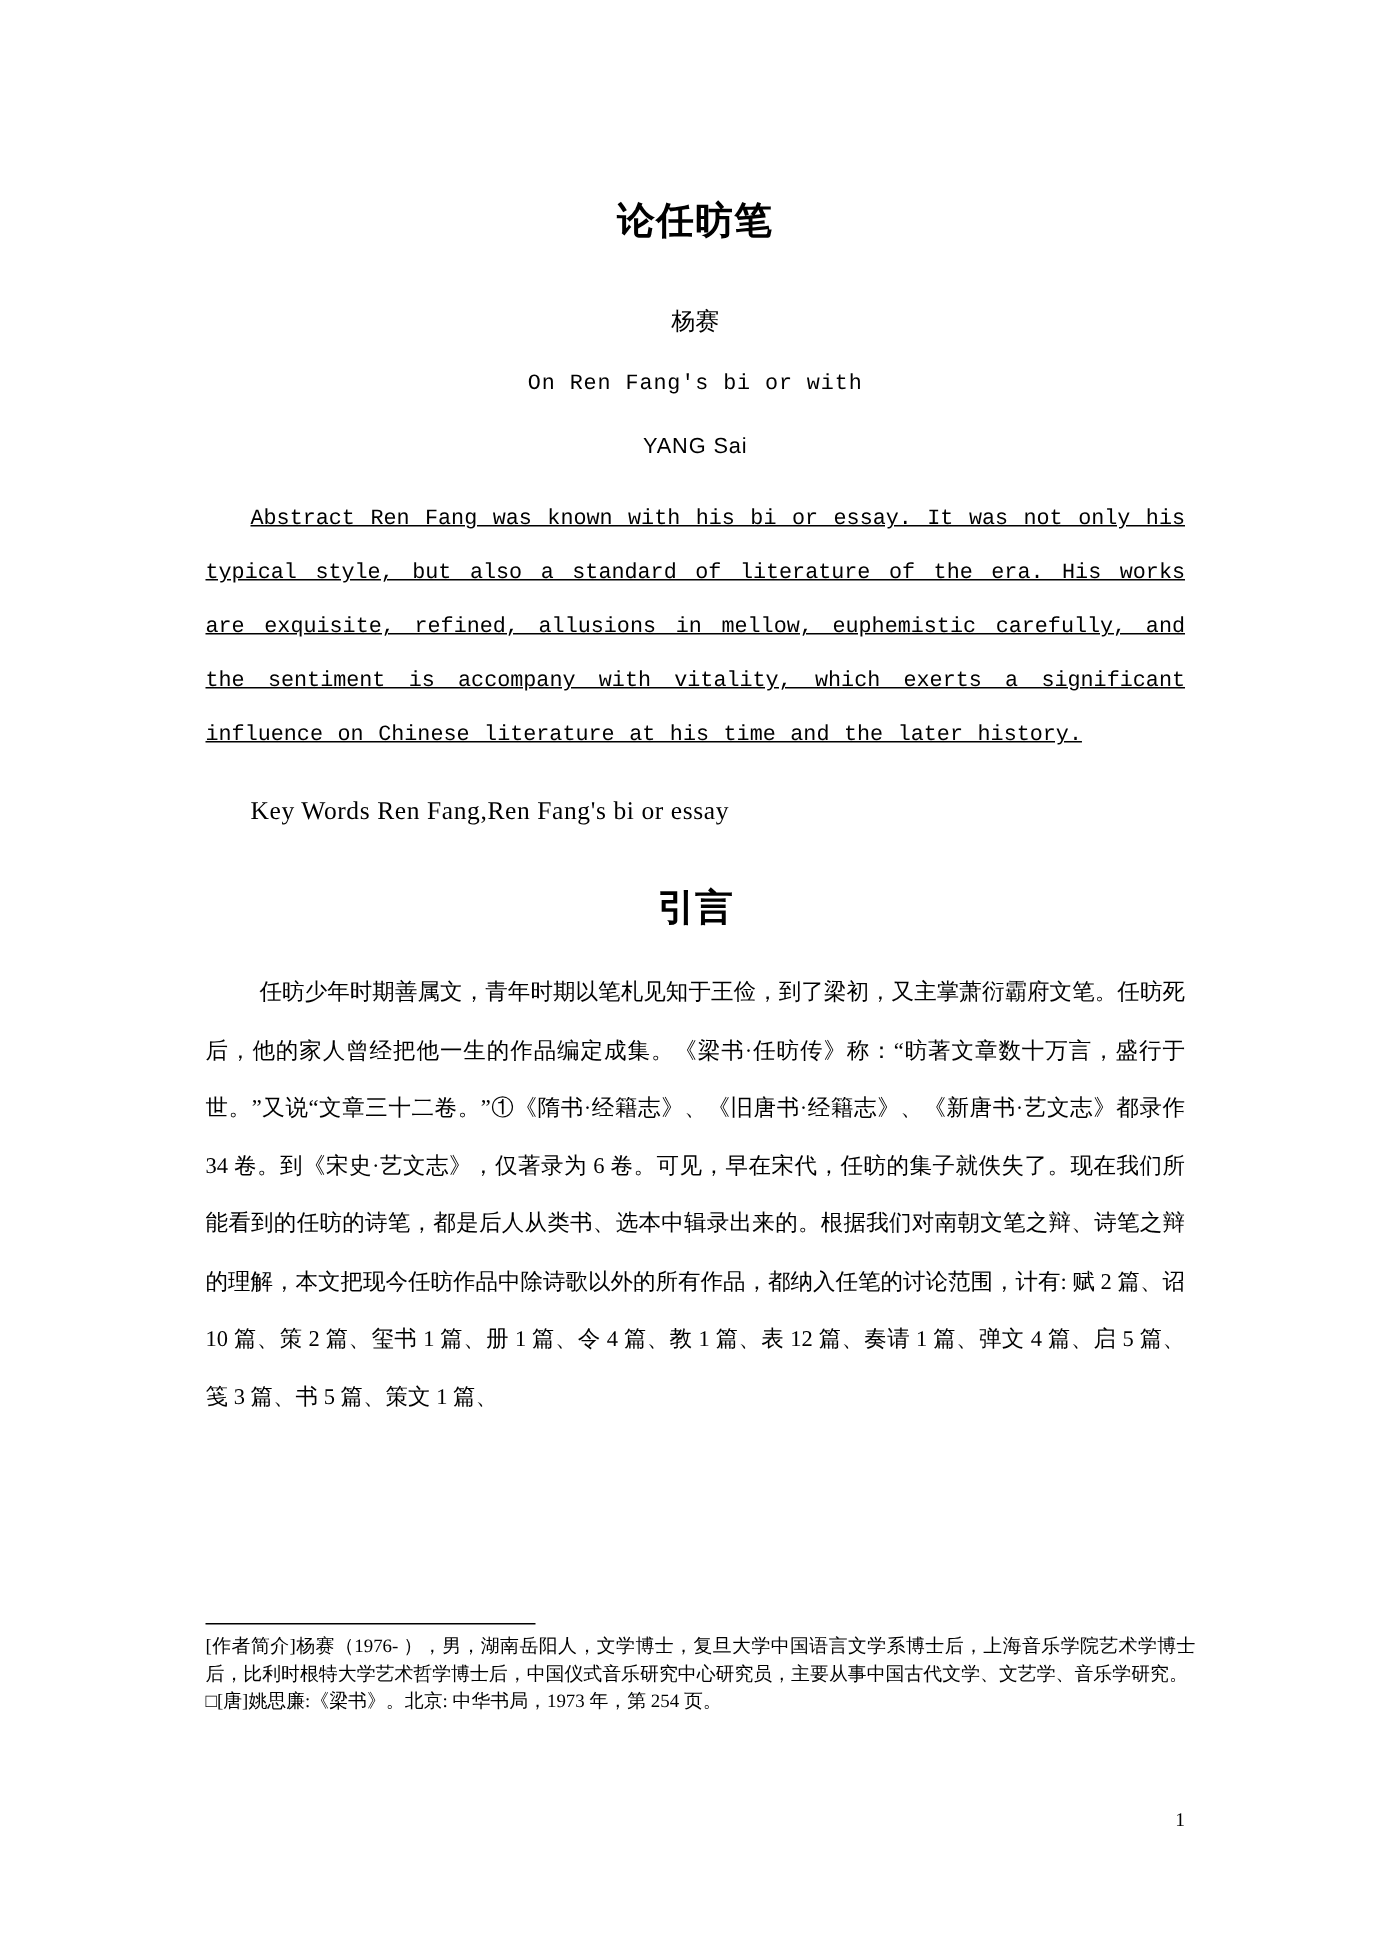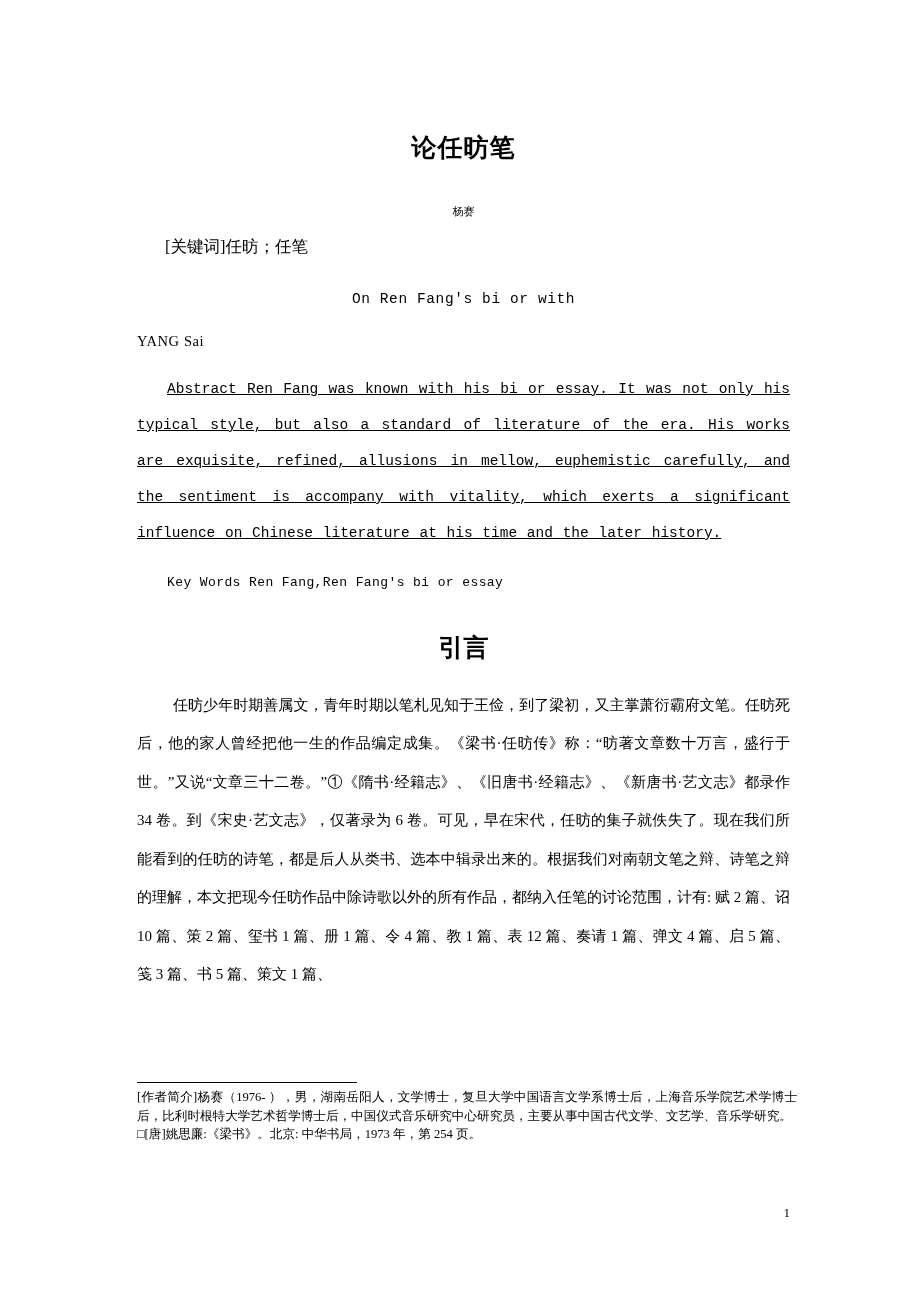--- a/index.html
+++ b/index.html
@@ -36,21 +36,21 @@
     font-weight: bold;
     letter-spacing: 1px;
     font-family: "Liberation Sans", "DejaVu Sans", sans-serif;
     line-height: 1.2;
   }
 
   
   .doc-author {
     margin-top: 42px;
     text-align: center;
-    font-size: 11px;
+    font-size: 16px;
     line-height: 1.4;
   }
 
   
   .cn-abstract {
     margin-top: 14px;
     font-size: 16.5px;
     line-height: 35px;
     text-align: justify;
     text-justify: inter-ideograph;
@@ -68,41 +68,42 @@
   .en-title {
     margin-top: 12px;
     text-align: center;
     font-family: "Liberation Mono", "DejaVu Sans Mono", monospace;
     font-size: 14.5px;
     line-height: 36px;
     letter-spacing: 0.6px;
   }
   .en-author {
     margin-top: 6px;
-    font-family: Liberation Serif, serif;
+    text-align: center;
+    font-family: Liberation Sans, sans-serif;
     font-size: 14.5px;
     line-height: 36px;
     letter-spacing: 0.6px;
   }
 
   
   .en-abstract {
     margin-top: 12px;
     font-family: "Liberation Mono", "DejaVu Sans Mono", monospace;
     font-size: 14.5px;
     line-height: 36px;
     text-align: justify;
     text-indent: 30px;
     word-spacing: 1px;
     text-decoration: underline;
   }
   .en-keywords {
     margin-top: 5px;
-    font-family: Liberation Mono, monospace;
-    font-size: 13px;
+    font-family: Liberation Serif, serif;
+    font-size: 17px;
     line-height: 36px;
     text-indent: 30px;
     letter-spacing: 0.4px;
   }
 
   
   .section-heading {
     margin-top: 30px;
     text-align: center;
     font-size: 25px;
@@ -155,21 +156,20 @@
 
 <div class="page">
 
   <div class="content">
 
     <h1 class="doc-title">论任昉笔</h1>
 
     <div class="doc-author">杨赛</div>
 
 
-    <p class="cn-keywords">[关键词]任昉；任笔</p>
 
     <div class="en-title">On Ren Fang's bi or with</div>
 
     <div class="en-author">YANG Sai</div>
 
     <p class="en-abstract">Abstract Ren Fang was known with his bi or essay. It was not only his typical style, but also a standard of literature of the era. His works are exquisite, refined, allusions in mellow, euphemistic carefully, and the sentiment is accompany with vitality, which exerts a significant influence on Chinese literature at his time and the later history.</p>
 
     <p class="en-keywords">Key Words Ren Fang,Ren Fang's bi or essay</p>
 
     <h2 class="section-heading">引言</h2>

